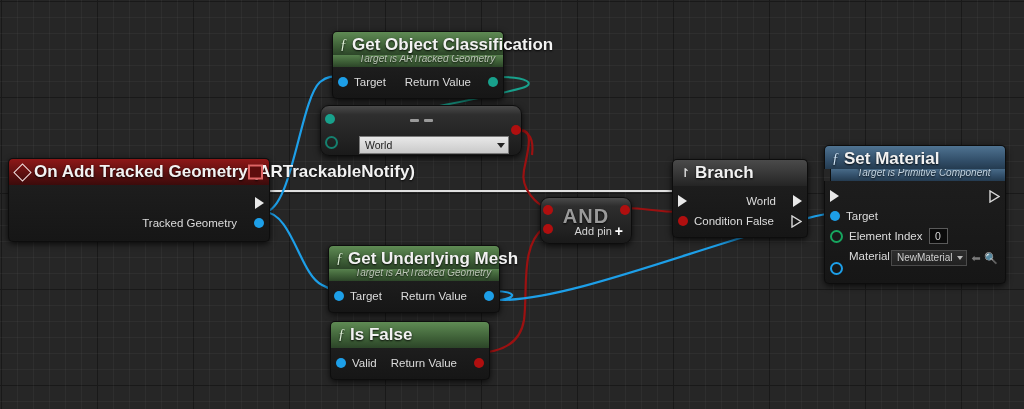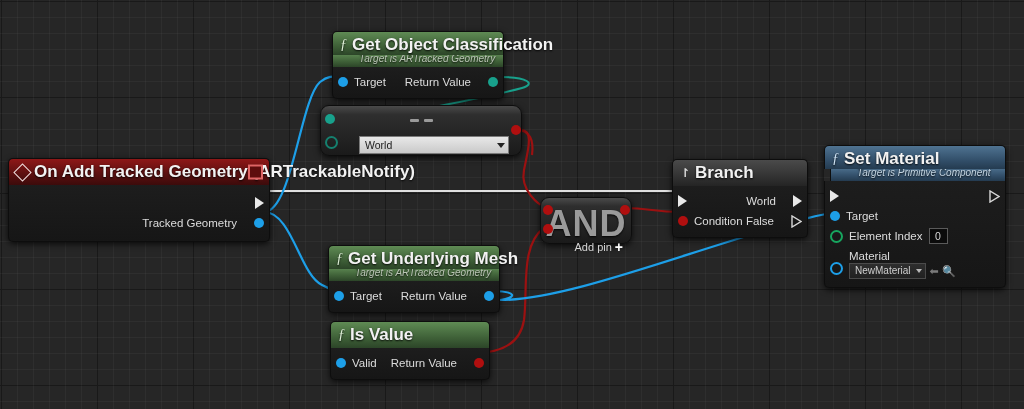--- a/index.html
+++ b/index.html
@@ -241,21 +241,21 @@
   .compact-node {
     position: absolute;
     z-index: 10;
     border-radius: 9px;
     background: linear-gradient(to bottom, #4a4a4a 0%, #2e2e2e 18%, #222222 70%, #1a1a1a 100%);
     border: 1px solid #0d0d0d;
     box-shadow: 0 2px 6px rgba(0,0,0,0.75);
   }
   .compact-title {
     color: #9a9a9a;
-    font-size: 36px;
+    font-size: 20px;
     font-weight: bold;
     letter-spacing: 1px;
     text-align: center;
     line-height: 1;
     text-shadow: 0 1px 2px rgba(0,0,0,0.9);
   }
   .addpin {
     color: #d5d5d5;
     font-size: 11px;
     display: flex;
@@ -389,21 +389,21 @@
           <span class="pin-label">Return Value</span>
           <span class="pin-circle pin-obj"></span>
         </div>
       </div>
     </div>
   </div>
 
   <div class="node" style="left:330px; top:321px; width:160px;">
     <div class="node-header hdr-func">
       <span class="func-icon">ƒ</span>
-      <span class="node-title">Is Value</span>
+      <span class="node-title">Is False</span>
     </div>
     <div class="node-body">
       <div class="row">
         <div class="left">
           <span class="pin-circle pin-obj"></span>
           <span class="pin-label">Valid</span>
         </div>
         <div class="right">
           <span class="pin-label">Return Value</span>
           <span class="pin-circle pin-bool"></span>
@@ -485,21 +485,21 @@
       <div class="row">
         <div class="left">
           <span class="pin-circle pin-hollow-green"></span>
           <span class="pin-label">Element Index</span>
           <span class="num-box">0</span>
         </div>
       </div>
       <div class="row" style="align-items:flex-start; padding-top:4px;">
         <div class="left" style="align-items:flex-start;">
           <span class="pin-circle pin-hollow-blue" style="margin-top:12px;"></span>
-          <span style="display:flex; flex-direction:column; gap:1px;">
+          <span style="display:flex; gap:1px;">
             <span class="pin-label">Material</span>
             <span style="display:flex; align-items:center;">
               <span class="asset-combo">
                 <span>NewMaterial</span>
                 <span class="caret"></span>
               </span>
               <span class="mini-icon">⬅</span>
               <span class="mini-icon">🔍</span>
             </span>
           </span>

